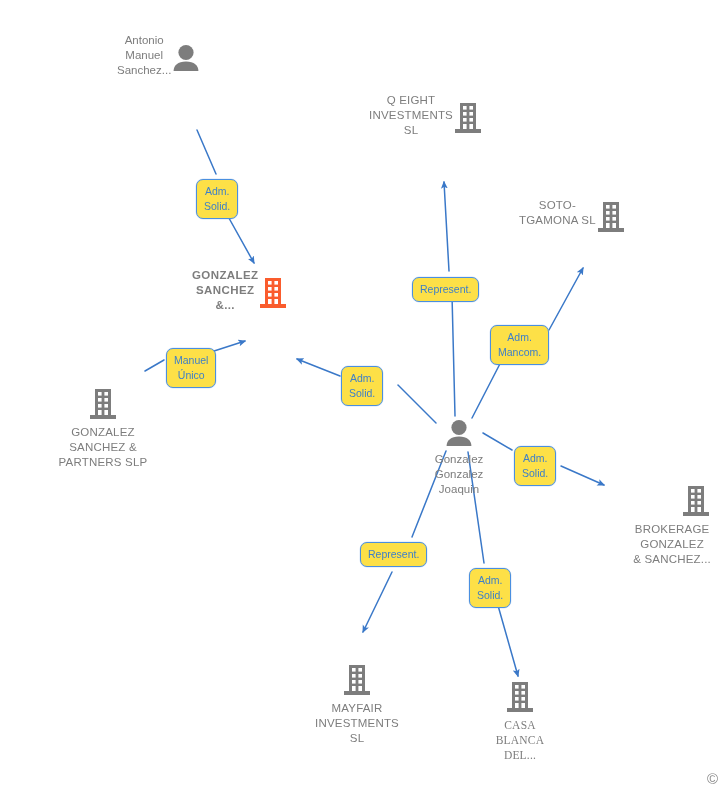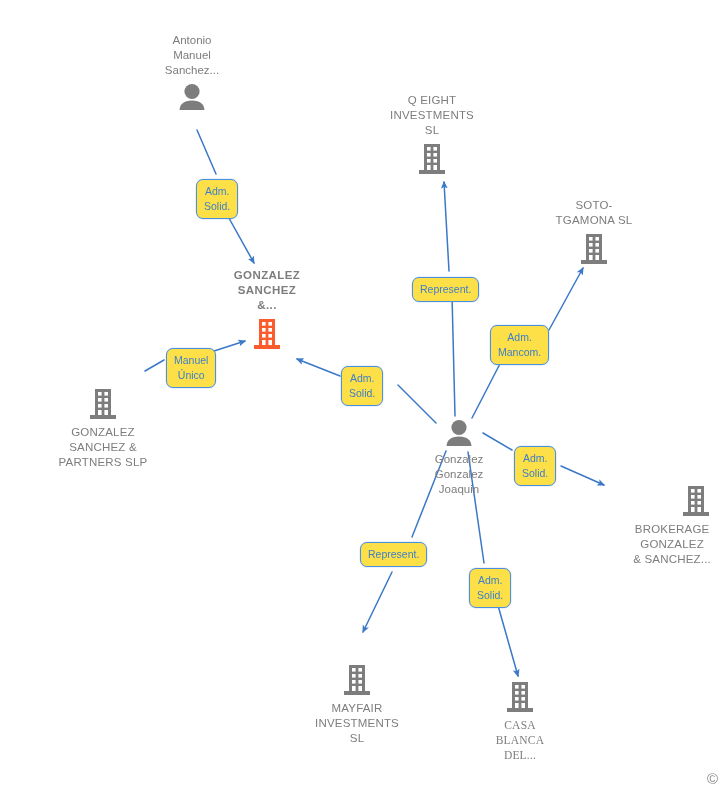--- a/index.html
+++ b/index.html
@@ -40,21 +40,21 @@
     line-height: 0;
   }
   .node .caption {
     font-size: 11.5px;
     line-height: 15px;
     text-align: center;
     color: #7d7d7d;
     letter-spacing: .2px;
     white-space: pre-line;
   }
-  .node.label-above { flex-direction: column; }
+  .node.label-above { flex-direction: row; }
   .node.label-above .caption { margin-bottom: 5px; }
   .node.label-below .caption { margin-top: 5px; }
 
   .node.focus .caption {
     font-weight: bold;
     color: #7d7d7d;
     letter-spacing: .4px;
   }
   .node.person .caption {
     letter-spacing: 0;
@@ -192,21 +192,21 @@
           <rect x="16.4" y="22" width="3.6" height="5"></rect>
           <rect x="10" y="22" width="3.6" height="5"></rect>
         </g>
       </svg>
     </span>
     <div class="caption">GONZALEZ
 SANCHEZ &amp;
 PARTNERS  SLP</div>
   </div>
 
-  <div class="node label-above" style="left:432px; top:93px;">
+  <div class="node label-above" style="left:444px; top:93px;">
     <div class="caption">Q EIGHT
 INVESTMENTS
 SL</div>
     <span class="glyph">
       <svg width="30" height="32" viewBox="0 0 30 32" xmlns="http://www.w3.org/2000/svg">
         <rect x="7" y="1" width="16" height="26" fill="#7d7d7d"></rect>
         <rect x="2" y="27" width="26" height="4" fill="#7d7d7d"></rect>
         <g fill="#ffffff">
           <rect x="10" y="4" width="3.6" height="3.6"></rect>
           <rect x="16.4" y="4" width="3.6" height="3.6"></rect>
@@ -214,21 +214,21 @@
           <rect x="16.4" y="10" width="3.6" height="3.6"></rect>
           <rect x="10" y="16" width="3.6" height="3.6"></rect>
           <rect x="16.4" y="16" width="3.6" height="3.6"></rect>
           <rect x="16.4" y="22" width="3.6" height="5"></rect>
           <rect x="10" y="22" width="3.6" height="5"></rect>
         </g>
       </svg>
     </span>
   </div>
 
-  <div class="node label-above" style="left:594px; top:198px;">
+  <div class="node label-above" style="left:594px; top:198px;align-items:flex-end;">
     <div class="caption">SOTO-
 TGAMONA  SL</div>
     <span class="glyph">
       <svg width="30" height="32" viewBox="0 0 30 32" xmlns="http://www.w3.org/2000/svg">
         <rect x="7" y="1" width="16" height="26" fill="#7d7d7d"></rect>
         <rect x="2" y="27" width="26" height="4" fill="#7d7d7d"></rect>
         <g fill="#ffffff">
           <rect x="10" y="4" width="3.6" height="3.6"></rect>
           <rect x="16.4" y="4" width="3.6" height="3.6"></rect>
           <rect x="10" y="10" width="3.6" height="3.6"></rect>

